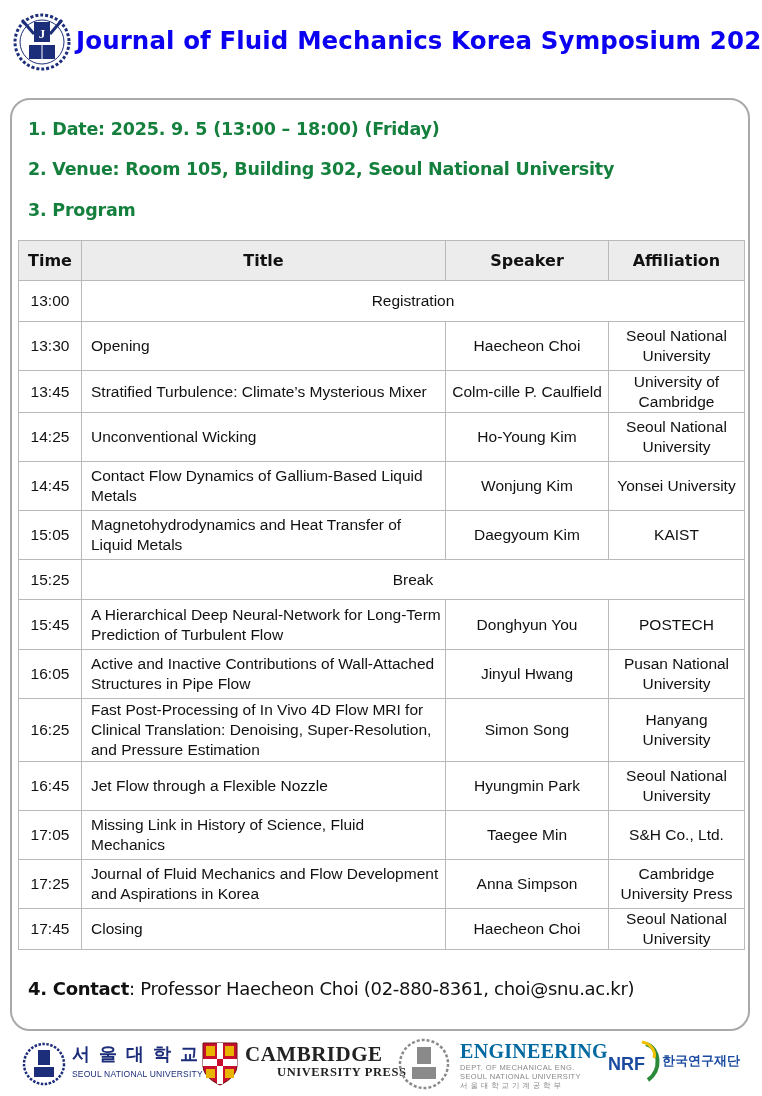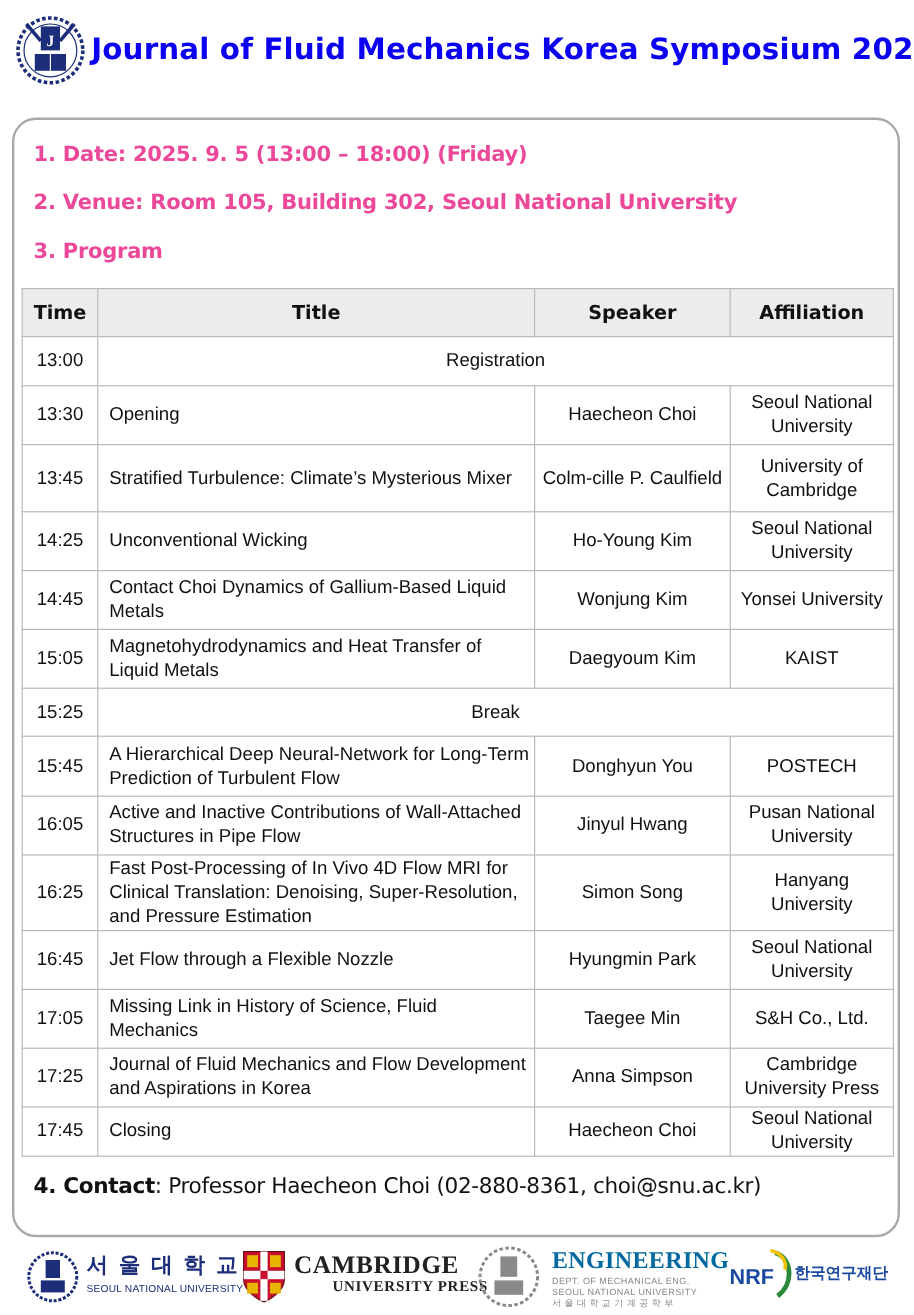--- a/index.html
+++ b/index.html
@@ -5,21 +5,21 @@
   * { box-sizing: border-box; margin: 0; padding: 0; }
   html, body { width: 762px; height: 1096px; background: #ffffff; overflow: hidden; }
   body { position: relative; font-family: "Liberation Sans", sans-serif; color: #111; }
 
   .header { position: absolute; left: 0; top: 0; width: 762px; height: 90px; }
   .header .logo { position: absolute; left: 12px; top: 12px; width: 60px; height: 60px; }
   .header .title { position: absolute; left: 76px; top: 26px; font-family: "DejaVu Sans", sans-serif; font-weight: bold; font-size: 24.5px; color: #0b00f0; letter-spacing: 0.1px; white-space: nowrap; }
 
   .box { position: absolute; left: 10px; top: 98px; width: 740px; height: 933px; border: 2px solid #a9a9a9; border-radius: 20px; background: #fff; }
 
-  .line { position: absolute; left: 28px; font-family: "DejaVu Sans", sans-serif; font-weight: bold; font-size: 17.5px; color: #ec4899; white-space: nowrap; letter-spacing: -0.2px; text-align: center; }
+  .line { position: absolute; left: 28px; font-family: "DejaVu Sans", sans-serif; font-weight: bold; font-size: 17.5px; color: #15803d; white-space: nowrap; letter-spacing: -0.2px; text-align: center; }
   .line.date { top: 119px; }
   .line.venue { top: 159px; }
   .line.program { top: 200px; }
 
   table.prog { position: absolute; left: 18px; top: 240px; width: 726px; border-collapse: collapse; table-layout: fixed; }
   table.prog th, table.prog td { border: 1.5px solid #b9b9b9; font-size: 15.5px; line-height: 20px; color: #111; vertical-align: middle; }
   table.prog th { background: #ececec; font-family: "DejaVu Sans", sans-serif; font-weight: bold; font-size: 16px; height: 40px; text-align: center; }
   table.prog td { font-family: "Liberation Sans", sans-serif; }
   td.time { text-align: center; }
   td.ttl { text-align: left; padding-left: 9px; padding-right: 4px; }
@@ -89,35 +89,35 @@
     <tr style="height:41px">
       <td class="time">13:00</td>
       <td class="span" colspan="3">Registration</td>
     </tr>
     <tr style="height:49px">
       <td class="time">13:30</td>
       <td class="ttl">Opening</td>
       <td class="spk">Haecheon Choi</td>
       <td class="aff">Seoul National University</td>
     </tr>
-    <tr style="height:56px">
+    <tr style="height:42px">
       <td class="time">13:45</td>
       <td class="ttl">Stratified Turbulence: Climate’s Mysterious Mixer</td>
       <td class="spk">Colm-cille P. Caulfield</td>
       <td class="aff">University of Cambridge</td>
     </tr>
     <tr style="height:49px">
       <td class="time">14:25</td>
       <td class="ttl">Unconventional Wicking</td>
       <td class="spk">Ho-Young Kim</td>
       <td class="aff">Seoul National University</td>
     </tr>
     <tr style="height:49px">
       <td class="time">14:45</td>
-      <td class="ttl">Contact Choi Dynamics of Gallium-Based Liquid Metals</td>
+      <td class="ttl">Contact Flow Dynamics of Gallium-Based Liquid Metals</td>
       <td class="spk">Wonjung Kim</td>
       <td class="aff">Yonsei University</td>
     </tr>
     <tr style="height:49px">
       <td class="time">15:05</td>
       <td class="ttl">Magnetohydrodynamics and Heat Transfer of Liquid Metals</td>
       <td class="spk">Daegyoum Kim</td>
       <td class="aff">KAIST</td>
     </tr>
     <tr style="height:40px">

